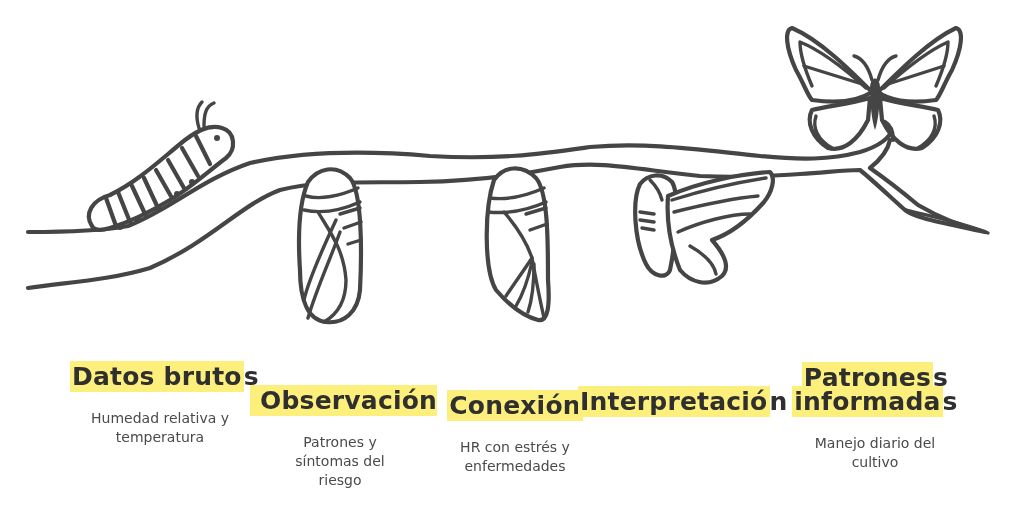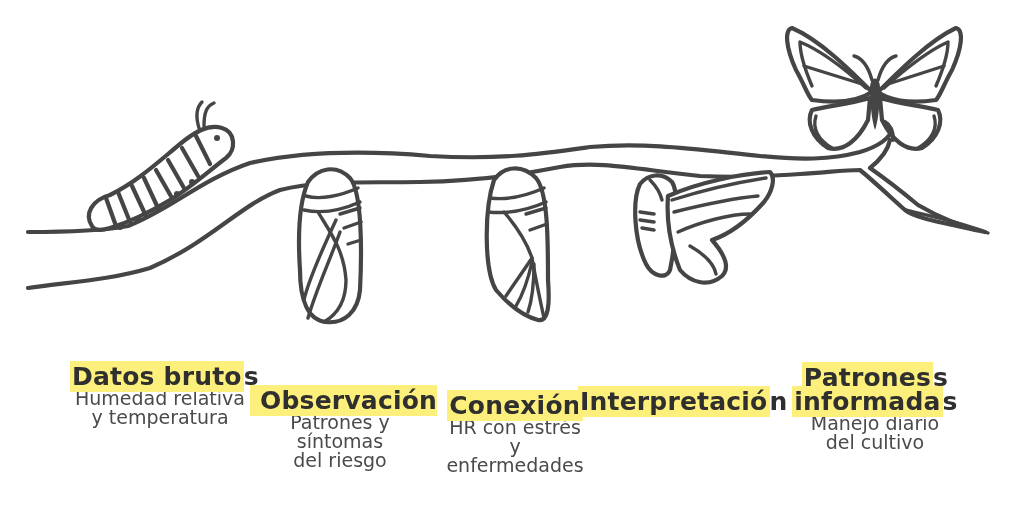--- a/index.html
+++ b/index.html
@@ -43,22 +43,22 @@
     color: #2f2f2f;
     letter-spacing: 0.2px;
     position: relative;
     white-space: nowrap;
   }
   .hl {
     background: #fdef7b;
     padding: 1px 2px;
   }
   .stage-desc {
-    margin-top: 0;
-    font-size: 19px;
+    margin-top: 20px;
+    font-size: 14px;
     line-height: 19px;
     color: #4a4a4a;
   }
   #stage-1 { left: 70px;  top: 366px; width: 180px; }
   #stage-2 { left: 250px; top: 390px; width: 180px; }
   #stage-3 { left: 435px; top: 395px; width: 160px; }
   #stage-4 { left: 578px; top: 391px; width: 190px; }
   #stage-5 { left: 790px; top: 366px; width: 170px; }
   #stage-2 .stage-title .hl { padding: 1px 0 1px 10px; }
   #stage-5 .stage-title { white-space: normal; line-height: 24px; }

